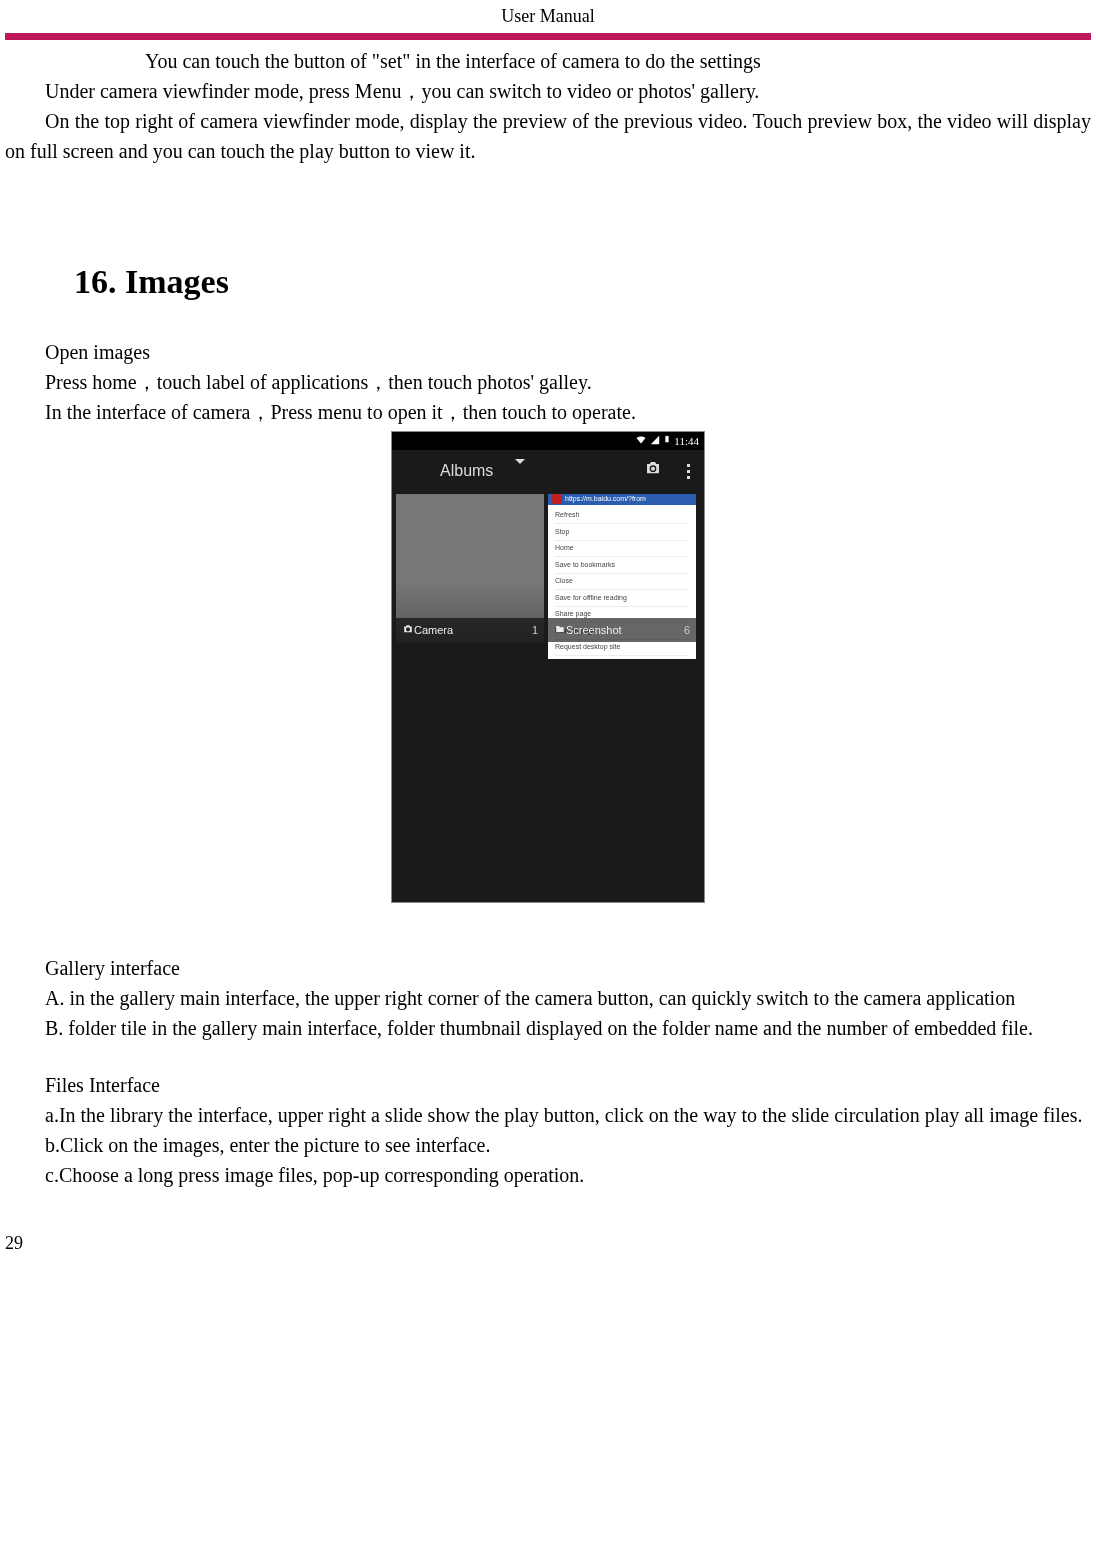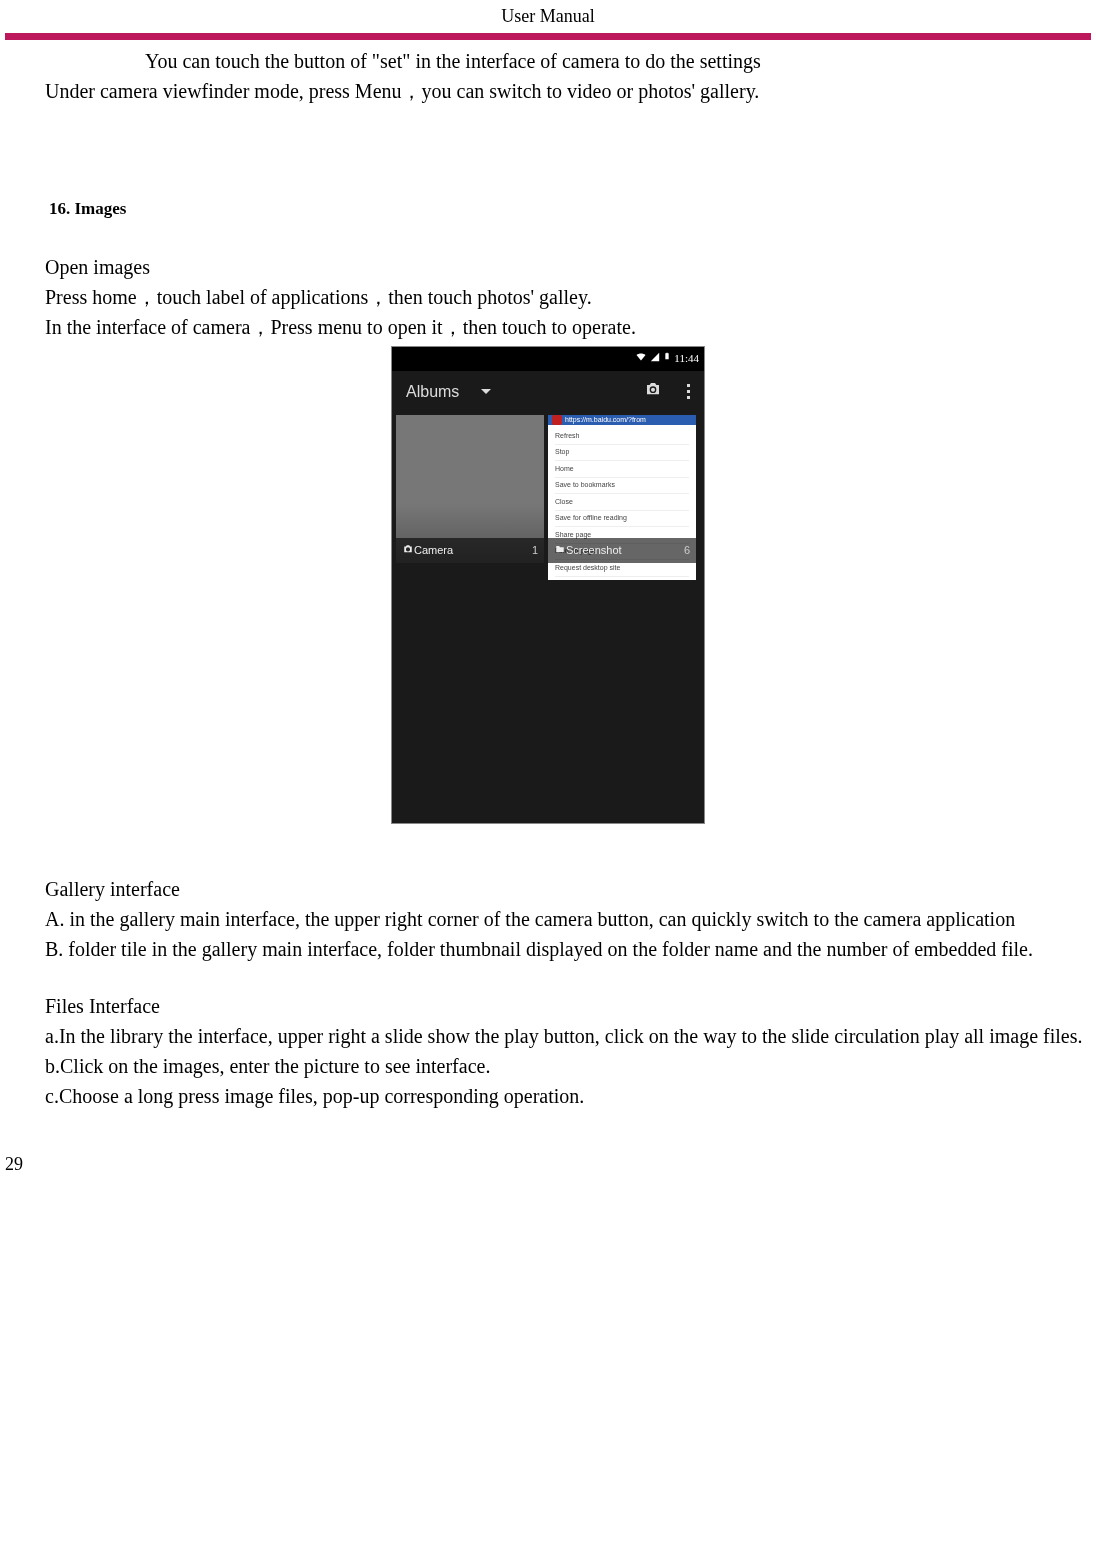--- a/index.html
+++ b/index.html
@@ -35,31 +35,31 @@
     .indented-para.first {
       text-align: left;
       text-indent: 0;
       padding-left: 140px;
     }
     .justify {
       text-align: justify;
     }
     .section-heading {
       font-weight: bold;
-      font-size: 17px;
-      margin: 90px 0 30px 44px;
+      font-size: 34px;
+      margin: 90px 0 30px 69px;
     }
     .screenshot-container {
       width: 314px;
       margin: 4px auto 50px auto;
       border: 1px solid #888;
       background: #1a1a1a;
     }
     .statusbar {
-      height: 24px;
+      height: 18px;
       background: #000;
       color: #fff;
       display: flex;
       justify-content: flex-end;
       align-items: center;
       font-size: 11px;
       padding: 0 5px;
       gap: 3px;
     }
     .statusbar svg {
@@ -71,22 +71,23 @@
       display: flex;
       align-items: center;
       padding: 0 14px;
       color: #dcdcdc;
       font-family: Arial, sans-serif;
       font-size: 16px;
       justify-content: space-between;
     }
     .toolbar-left {
       display: flex;
-      align-items: center;
+      align-items: flex-start;
       gap: 22px;
+      margin-left: 34px;
     }
     .toolbar-right {
       display: flex;
       align-items: center;
       gap: 24px;
     }
     .dropdown-arrow {
       width: 0;
       height: 0;
       border-left: 5px solid transparent;
@@ -198,20 +199,21 @@
 </head>
 <body>
 
 <div class="page">
   <div class="header">
     <span>User    Manual</span>
   </div>
 
   <p class="indented-para first">You can touch the button of "set" in the interface of camera to do the settings</p>
   <p class="indented-para">Under camera viewfinder mode, press Menu，you can switch to video or photos' gallery.</p>
+  <p class="indented-para justify">On the top right of camera viewfinder mode, display the preview of the previous video. Touch preview box, the video will display on full screen and you can touch the play button to view it.</p>
 
   <h2 class="section-heading">16. Images</h2>
 
   <p class="indented-para">Open images</p>
   <p class="indented-para">Press home，touch label of applications，then touch photos' galley.</p>
   <p class="indented-para">In the interface of camera，Press menu to open it，then touch to operate.</p>
 
   <div class="screenshot-container">
     <div class="statusbar">
       <span>

